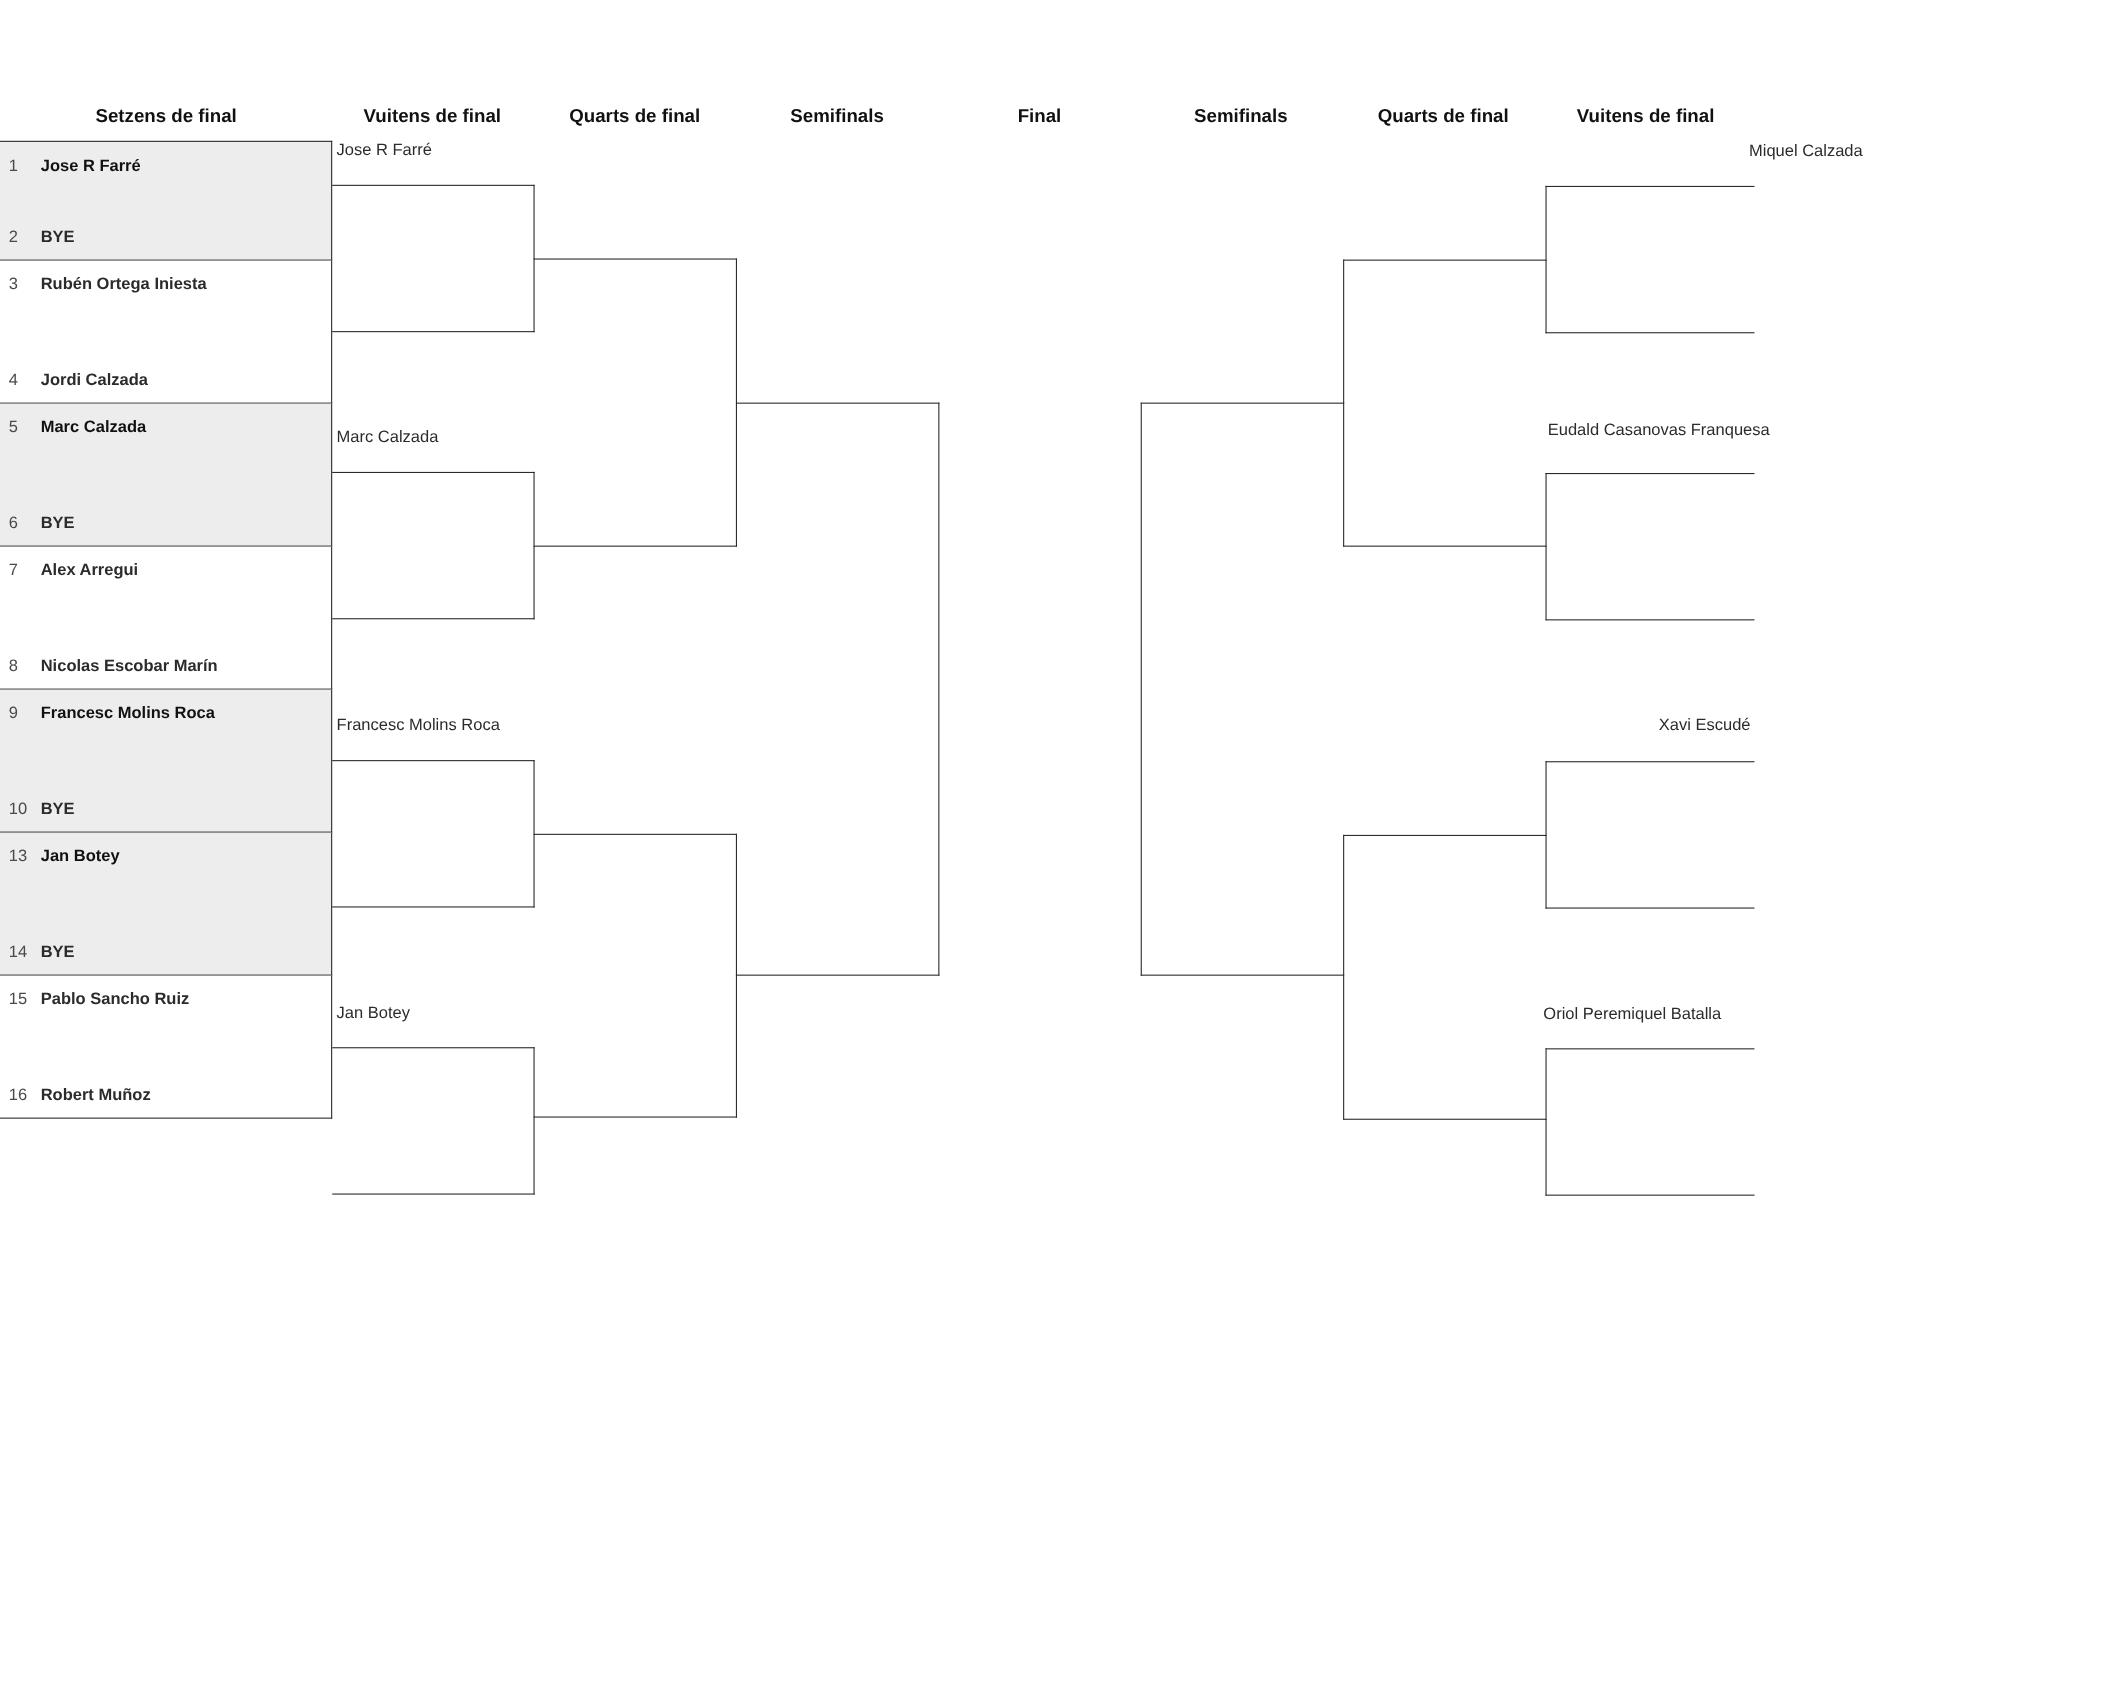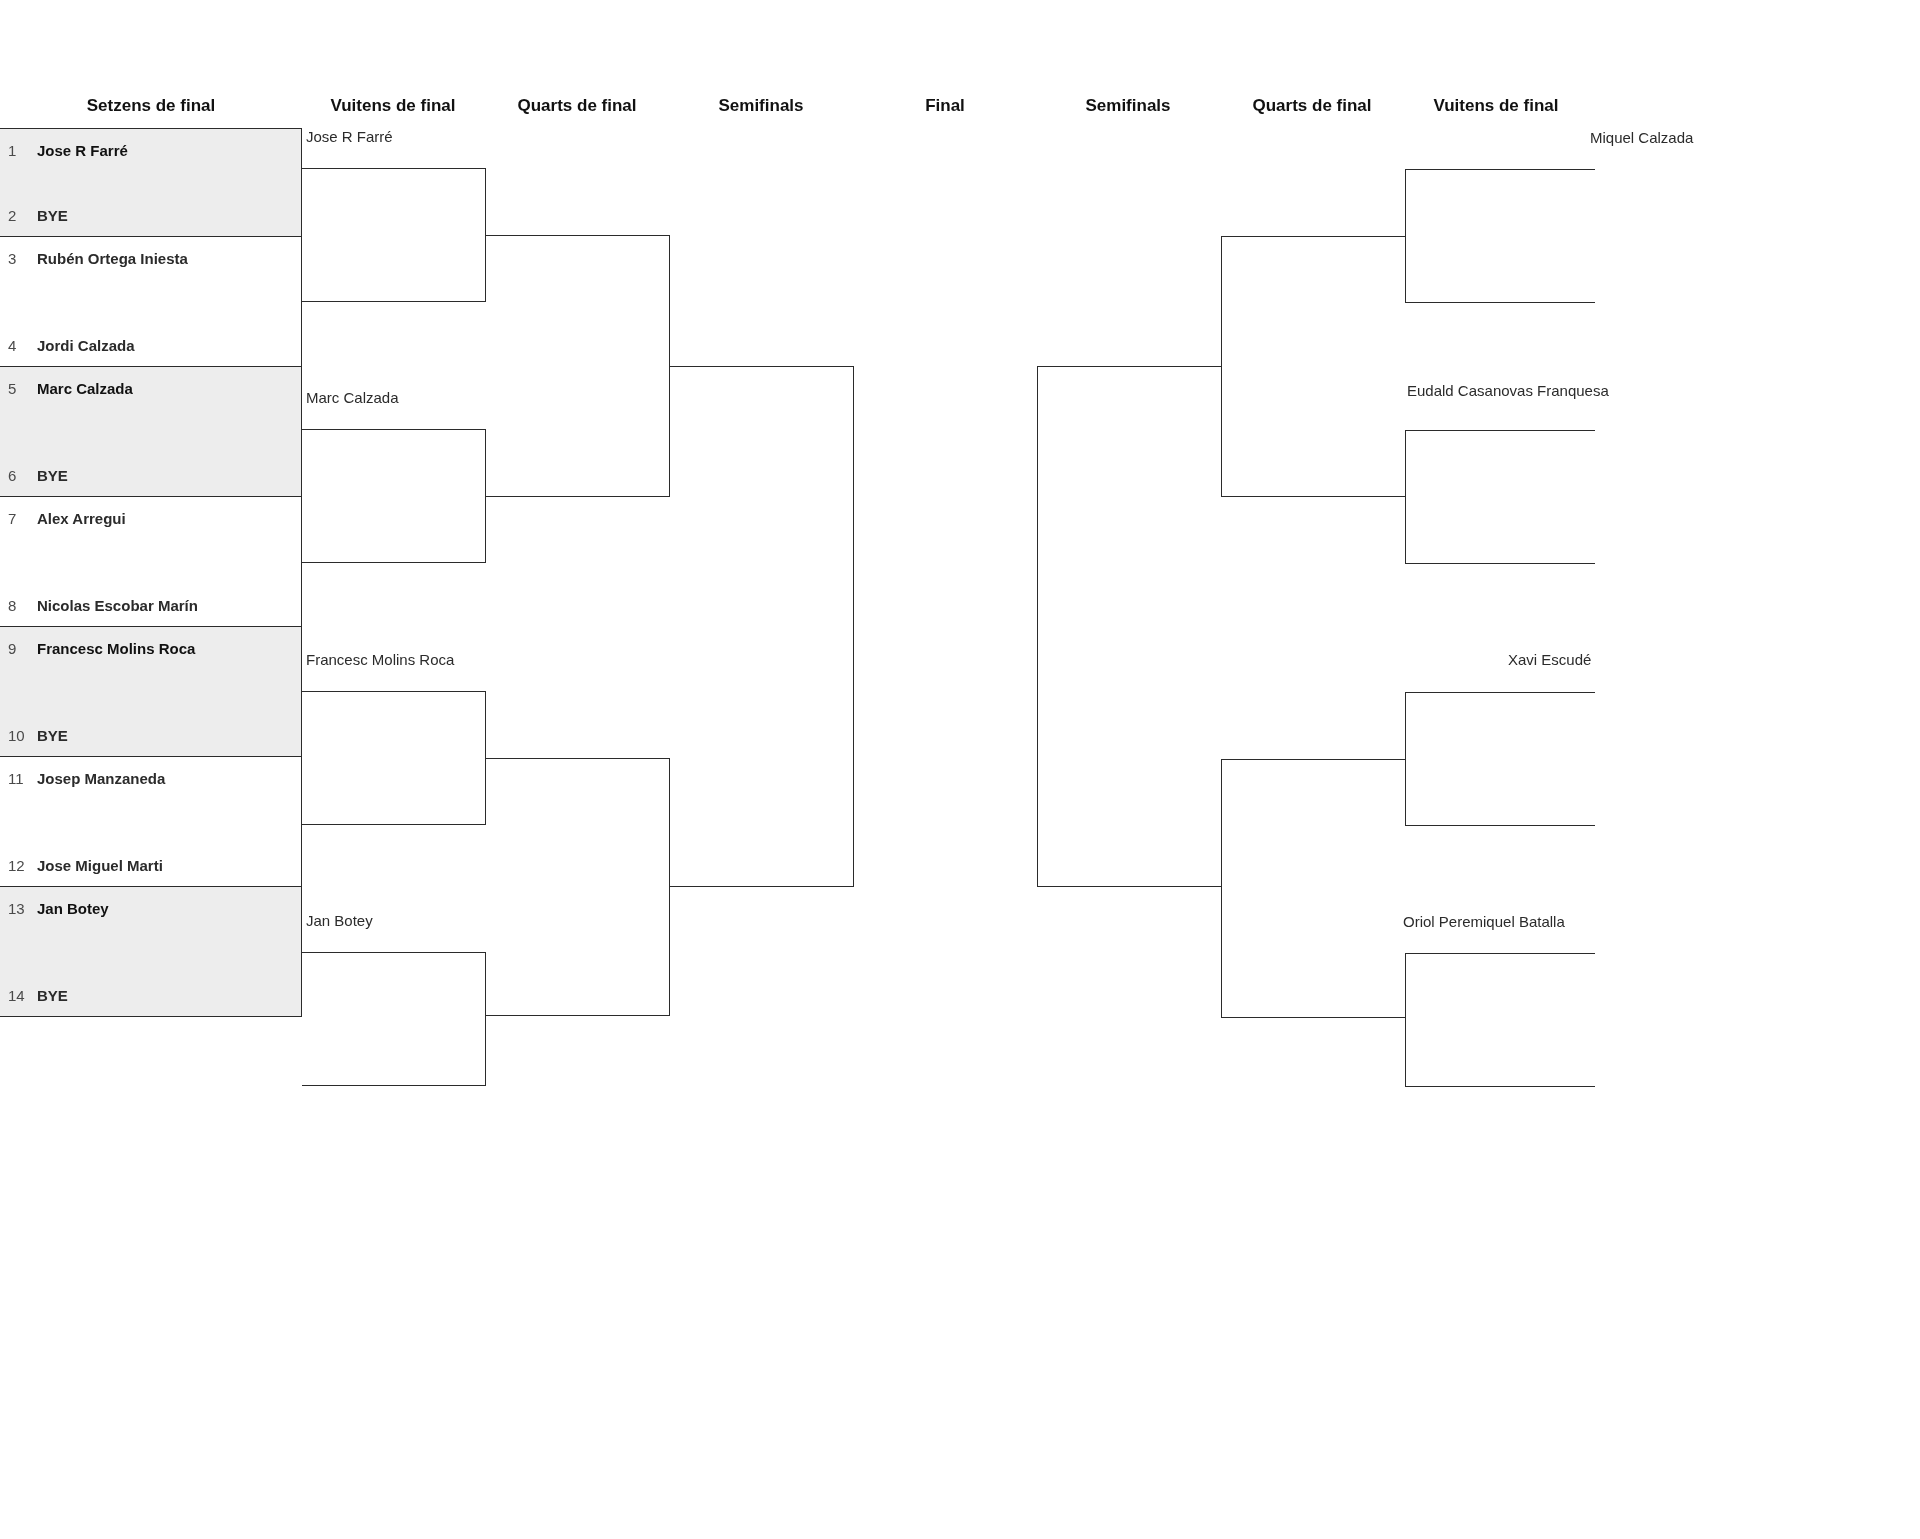--- a/index.html
+++ b/index.html
@@ -142,42 +142,42 @@
       <div class="slot top">
         <span class="seed-no">9</span>
         <span class="seed-name win">Francesc Molins Roca</span>
       </div>
       <div class="slot bot">
         <span class="seed-no">10</span>
         <span class="seed-name">BYE</span>
       </div>
     </div>
 
-    <div class="match-block plain" style="height:130px">
-      <div class="slot top">
-        <span class="seed-no">11</span>
-        <span class="seed-name">Josep Manzaneda</span>
-      </div>
-      <div class="slot bot">
-        <span class="seed-no">12</span>
-        <span class="seed-name">Jose Miguel Marti</span>
-      </div>
-    </div>
 
     <div class="match-block shade" style="height:130px">
       <div class="slot top">
         <span class="seed-no">13</span>
         <span class="seed-name win">Jan Botey</span>
       </div>
       <div class="slot bot">
         <span class="seed-no">14</span>
         <span class="seed-name">BYE</span>
       </div>
     </div>
 
+    <div class="match-block plain" style="height:130px">
+      <div class="slot top">
+        <span class="seed-no">15</span>
+        <span class="seed-name">Pablo Sancho Ruiz</span>
+      </div>
+      <div class="slot bot">
+        <span class="seed-no">16</span>
+        <span class="seed-name">Robert Muñoz</span>
+      </div>
+    </div>
 
   </div>
 
   <div class="bx openL" style="left:302px; top:168px;  width:184px; height:134px;"></div>
   <div class="bx openL" style="left:302px; top:429px;  width:184px; height:134px;"></div>
   <div class="bx openL" style="left:302px; top:691px;  width:184px; height:134px;"></div>
   <div class="bx openL" style="left:302px; top:952px;  width:184px; height:134px;"></div>
 
   <div class="bx openL" style="left:485px; top:235px;  width:185px; height:262px;"></div>
   <div class="bx openL" style="left:485px; top:758px;  width:185px; height:258px;"></div>

